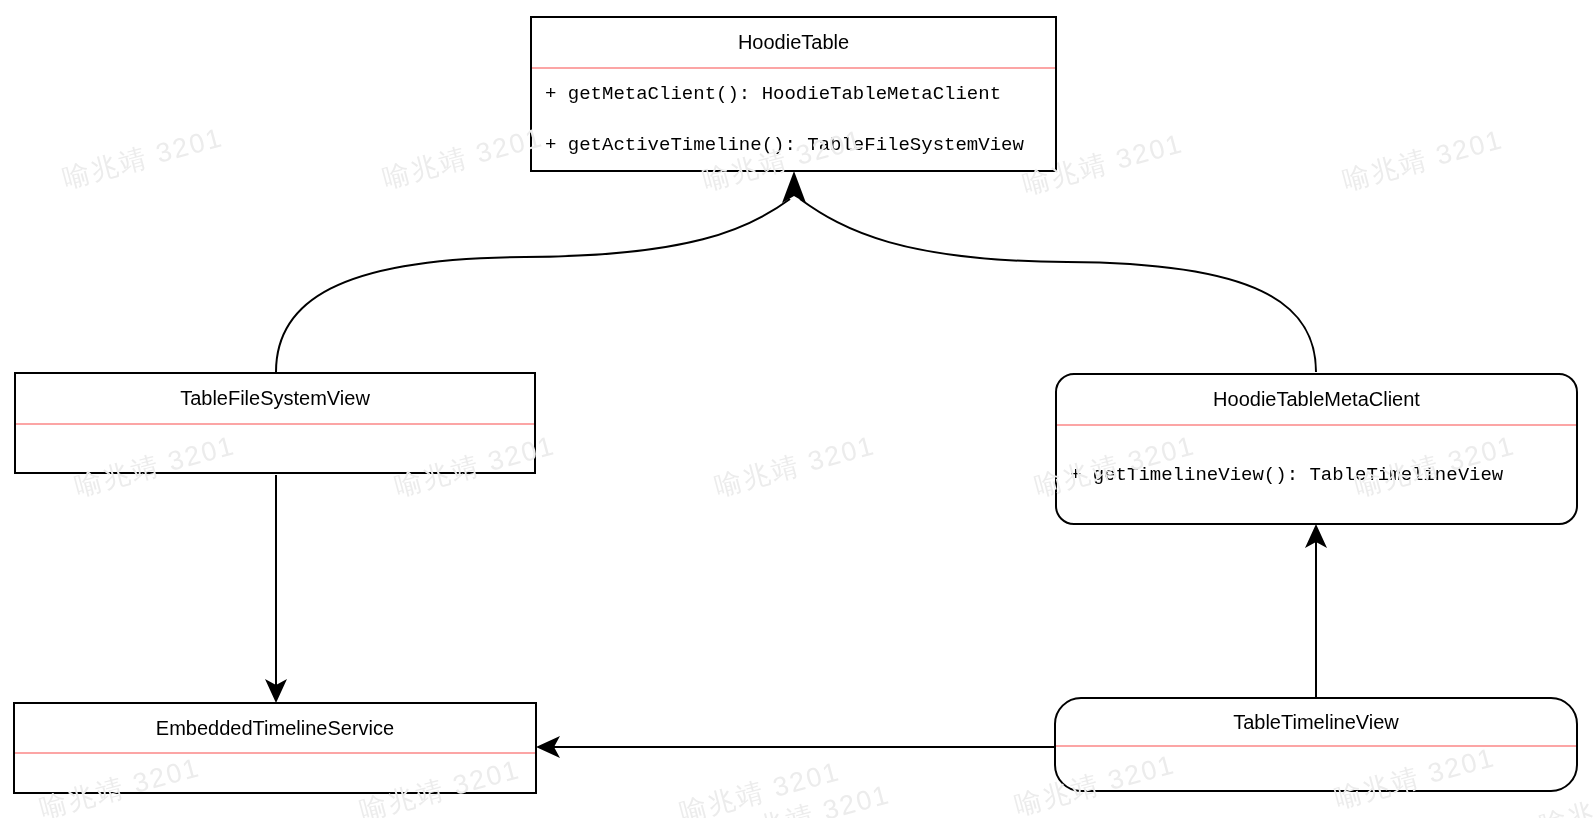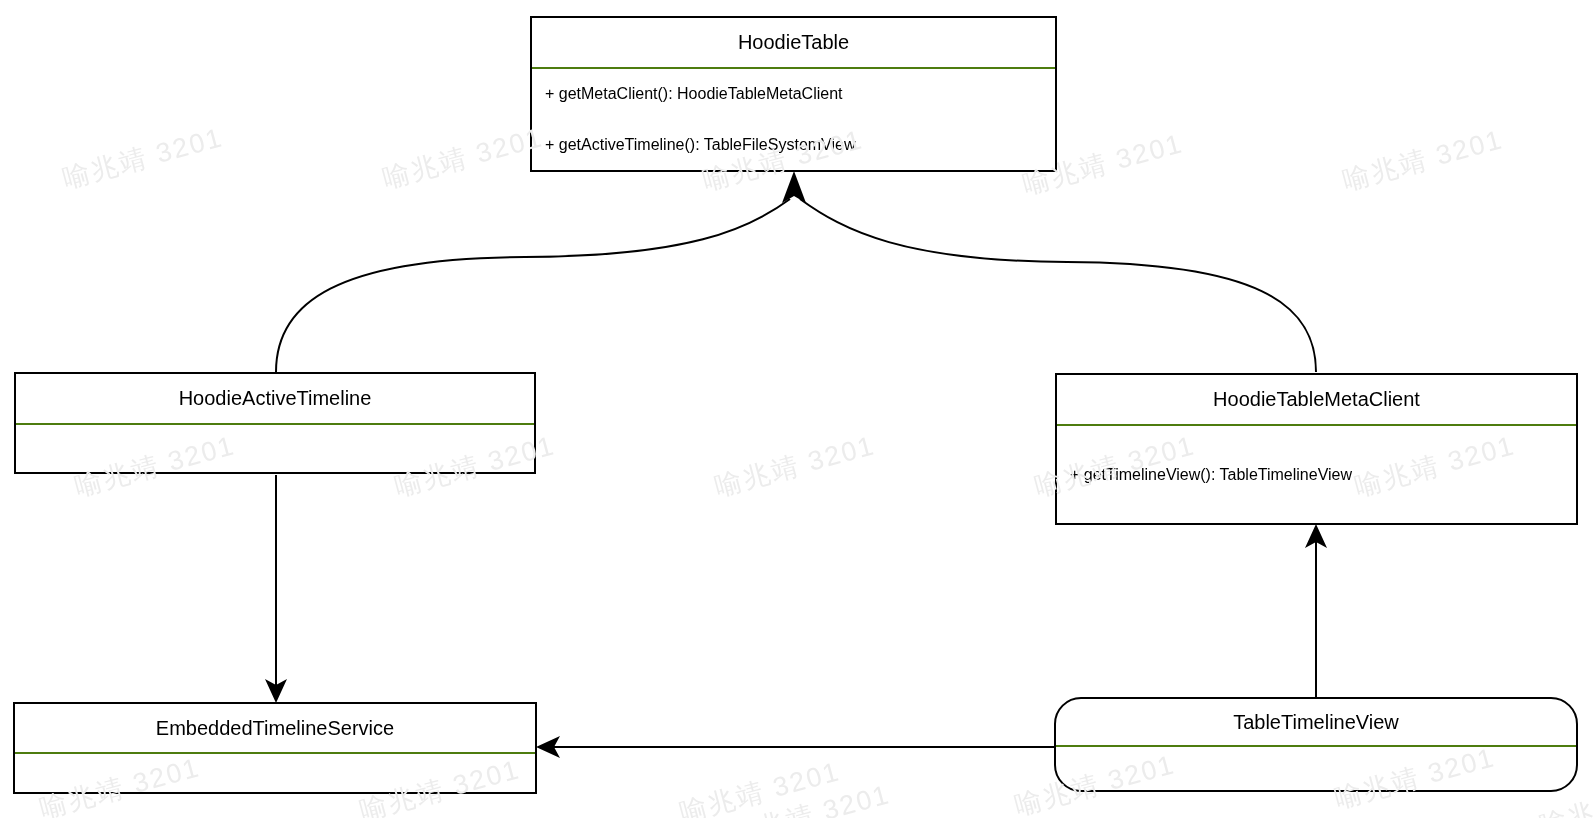--- a/index.html
+++ b/index.html
@@ -18,38 +18,38 @@
   
   .uml-box{
     position:absolute;
     background:#fff;
     border:2px solid #000;
     box-sizing:border-box;
     z-index:2;
     display:flex;flex-direction:column;
   }
   .uml-title{
-    border-bottom:2px solid #4d7c0f;
+    border-bottom:2px solid #fca5a5;
     display:flex;align-items:center;justify-content:center;
     font-size:20px;
     flex:0 0 auto;
     box-sizing:border-box;
   }
   .uml-body{
     flex:1 1 auto;
     display:flex;flex-direction:column;justify-content:space-around;
     padding-left:13px;
     box-sizing:border-box;
   }
-  .uml-method{font-size:16px;white-space:nowrap;}
+  .uml-method{font-size:19px;white-space:nowrap;font-family:Liberation Mono, monospace;}
   #box-hoodie-table        {left:530px;top:16px; width:527px;height:156px;}
   #box-hoodie-table .uml-title{height:51px;}
   #box-tfsv                {left:14px; top:372px;width:522px;height:102px;}
   #box-tfsv .uml-title     {height:51px;}
-  #box-meta-client         {left:1055px;top:373px;width:523px;height:152px;}
+  #box-meta-client         {left:1055px;top:373px;width:523px;height:152px;border-radius:19px;}
   #box-meta-client .uml-title{height:51px;}
   #box-ets                 {left:13px; top:702px;width:524px;height:92px;gap:29px;}
   #box-ets .uml-title      {height:50px;}
   #box-ttv                 {left:1054px;top:697px;width:524px;height:95px;border-radius:27px;}
   #box-ttv .uml-title      {height:48px;}
   
   #watermarks{position:absolute;left:0;top:0;width:1594px;height:818px;z-index:3;pointer-events:none;}
   .wm{
     position:absolute;
     transform:translate(-50%,-50%) rotate(-15deg);
@@ -79,21 +79,21 @@
 
   <div class="uml-box" id="box-hoodie-table">
     <div class="uml-title">HoodieTable</div>
     <div class="uml-body">
       <div class="uml-method">+ getMetaClient(): HoodieTableMetaClient</div>
       <div class="uml-method">+ getActiveTimeline(): TableFileSystemView</div>
     </div>
   </div>
 
   <div class="uml-box" id="box-tfsv">
-    <div class="uml-title">HoodieActiveTimeline</div>
+    <div class="uml-title">TableFileSystemView</div>
     <div class="uml-body"></div>
   </div>
 
   <div class="uml-box" id="box-meta-client">
     <div class="uml-title">HoodieTableMetaClient</div>
     <div class="uml-body">
       <div class="uml-method">+ getTimelineView(): TableTimelineView</div>
     </div>
   </div>
 

